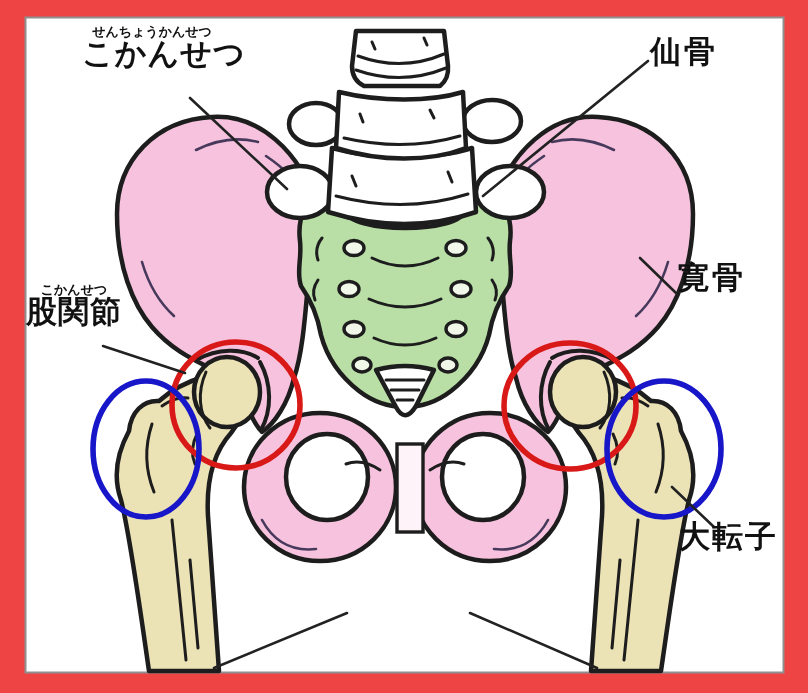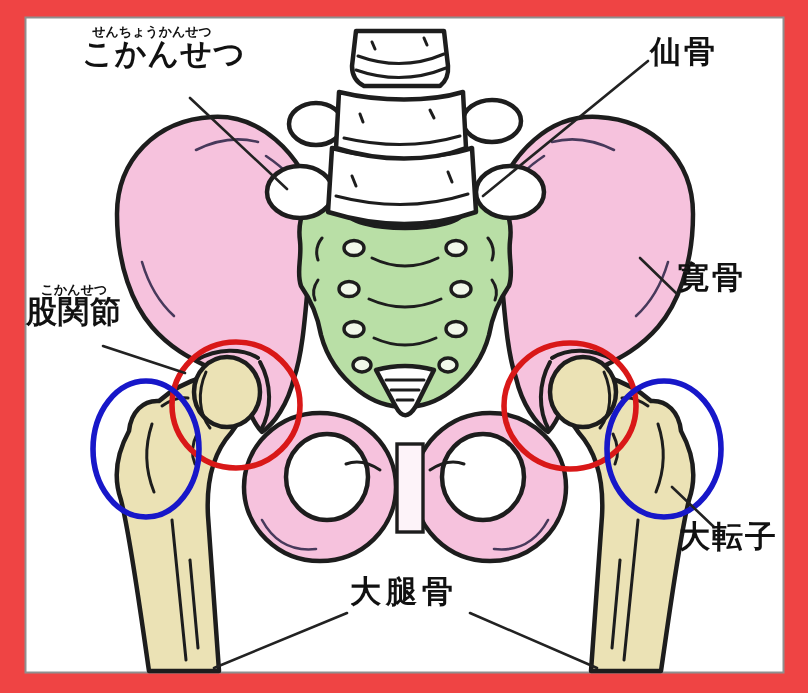--- a/index.html
+++ b/index.html
@@ -188,17 +188,14 @@
 
   <div class="lbl" style="left:679px;top:523px;">
     <span class="main" style="letter-spacing:2px">大転子</span>
   </div>
 
   <div class="lbl center" style="left:16px;top:284px;width:116px;">
     <span class="ruby">こかんせつ</span>
     <span class="main">股関節</span>
   </div>
 
-  <div class="lbl" style="left:350px;top:578px;">
-    <span class="main" style="letter-spacing:5px">大腿骨</span>
-  </div>
 
 </div>
 
 </body></html>

